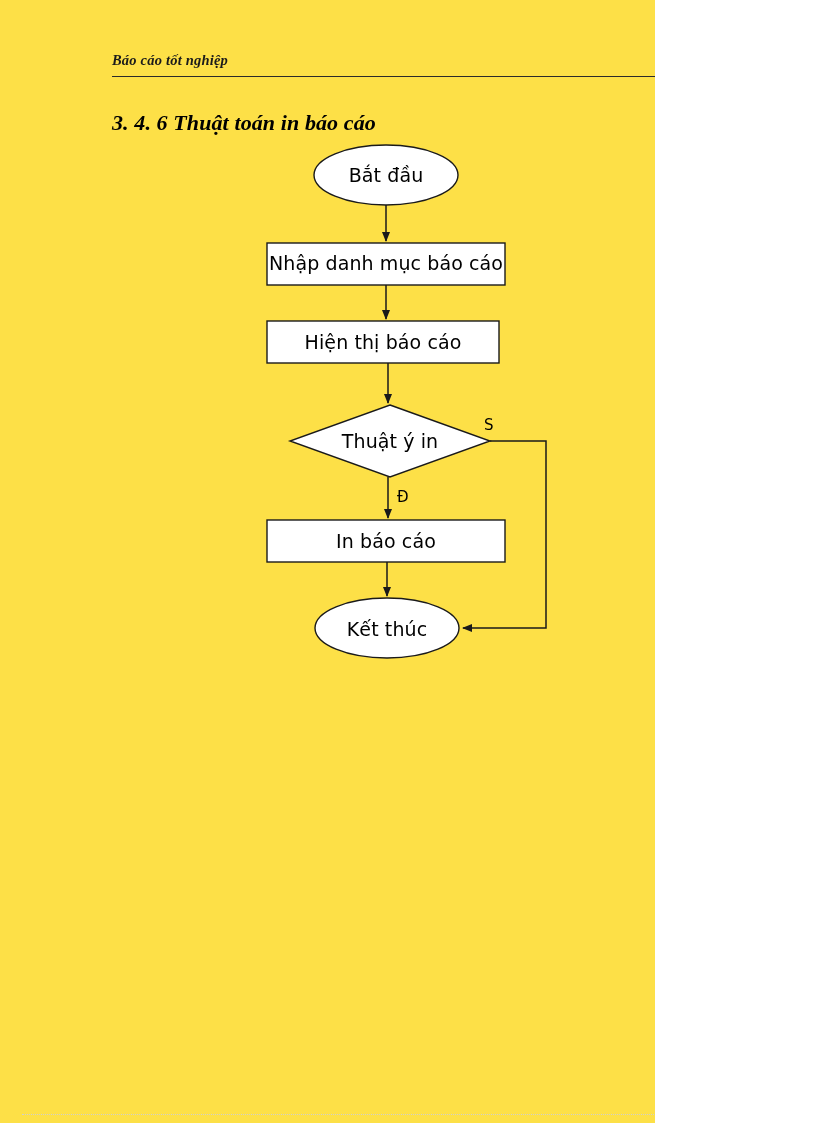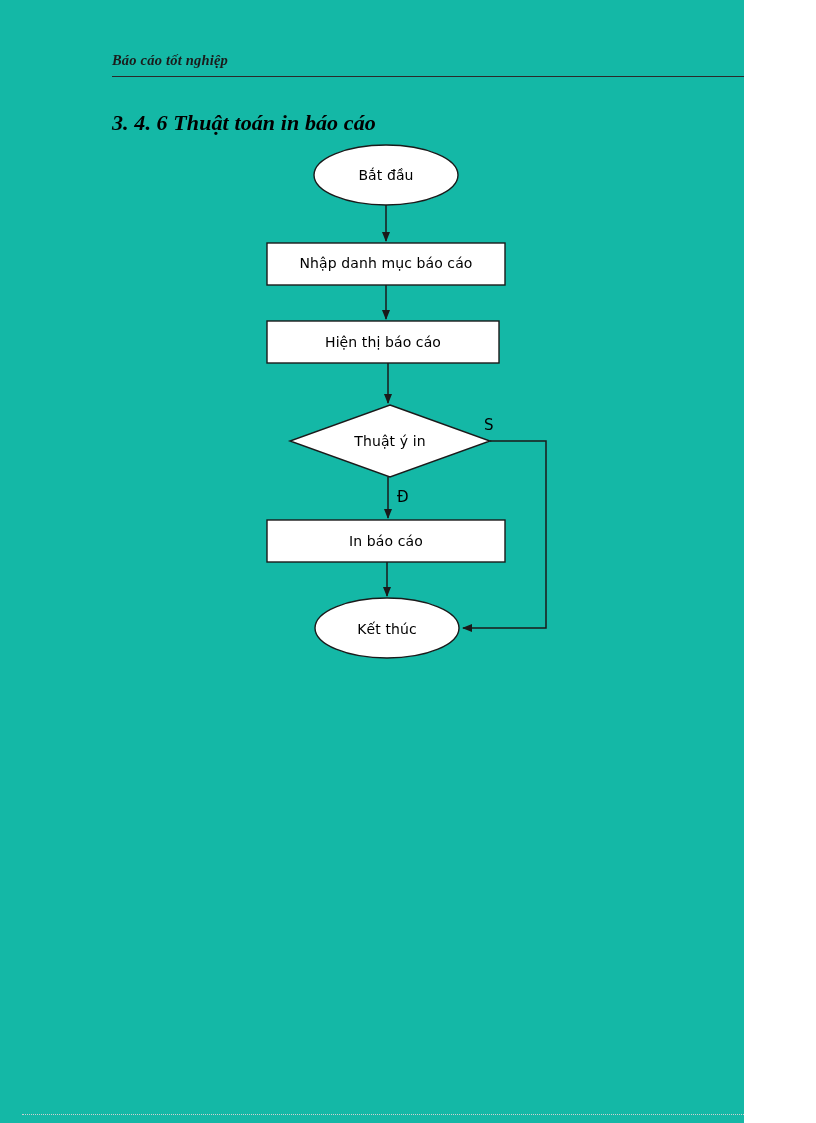--- a/index.html
+++ b/index.html
@@ -2,23 +2,23 @@
 <html><head>
 <meta charset="utf-8">
 <style>
   html, body {
     margin: 0;
     padding: 0;
     background: #ffffff;
   }
   .page {
     position: relative;
-    width: 744px;
+    width: 655px;
     height: 1123px;
-    background: #14b8a6;
+    background: #fde047;
     overflow: hidden;
     font-family: "Liberation Serif", serif;
   }
 
   
   .header {
     position: absolute;
     left: 112px;
     top: 52px;
     width: 632px;
@@ -59,21 +59,21 @@
   .flowchart {
     position: absolute;
     left: 0;
     top: 0;
     width: 816px;
     height: 1123px;
   }
   .fc-label {
     position: absolute;
     font-family: "DejaVu Sans", sans-serif;
-    font-size: 14px;
+    font-size: 19px;
     color: #000000;
     text-align: center;
     white-space: nowrap;
     transform: translate(-50%, -50%);
     letter-spacing: 0.1px;
   }
   .fc-branch-label {
     position: absolute;
     font-family: "DejaVu Sans", sans-serif;
     font-size: 15px;

